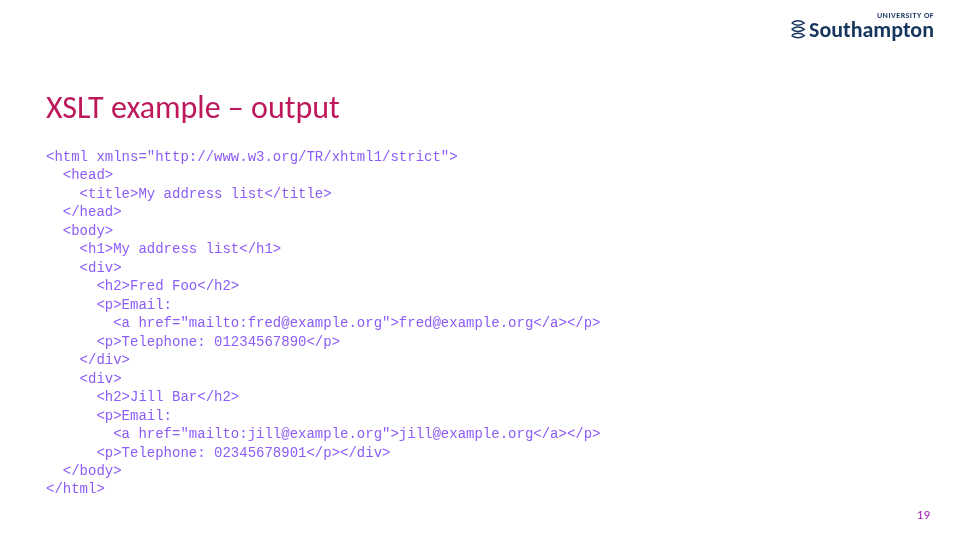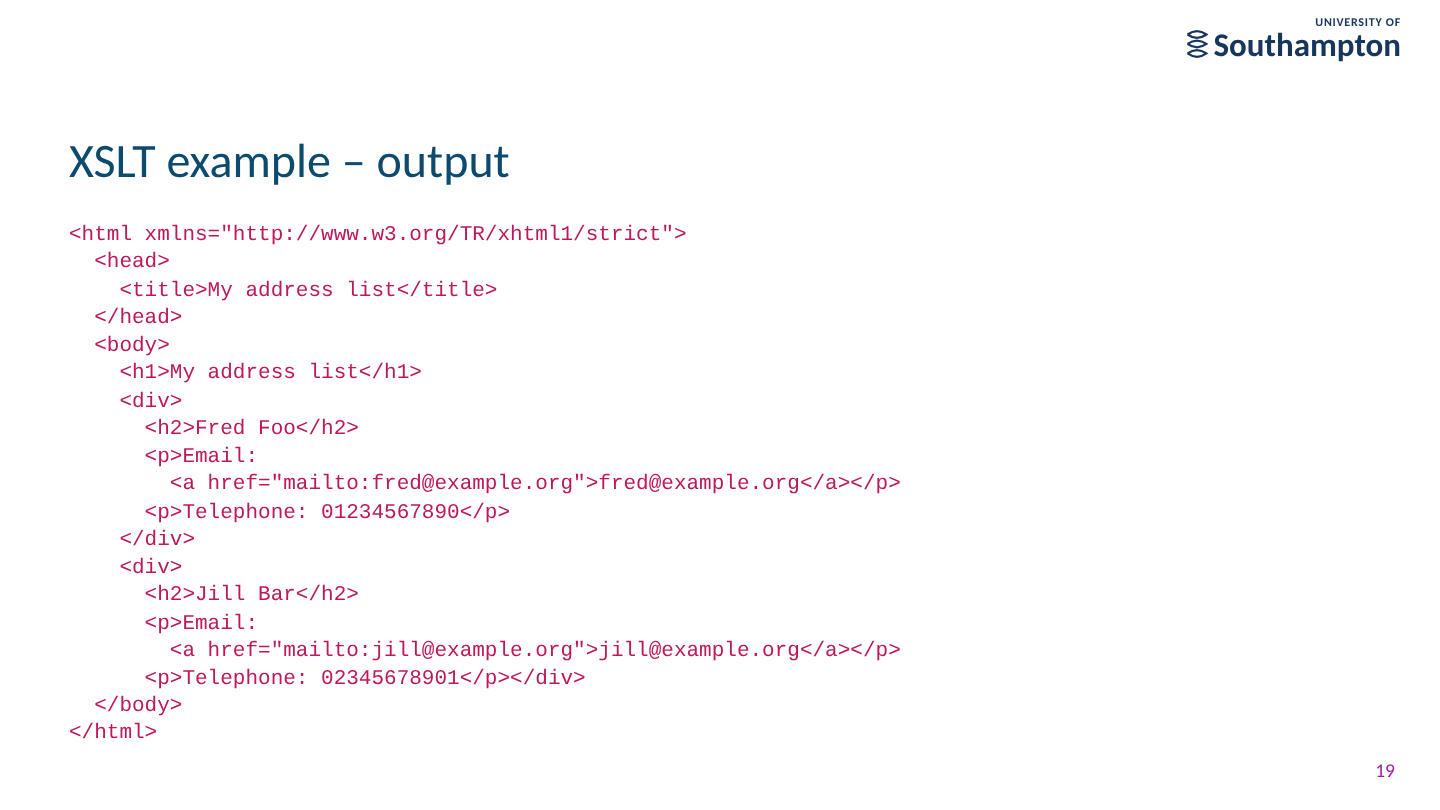--- a/index.html
+++ b/index.html
@@ -3,22 +3,22 @@
 <meta charset="utf-8">
 <style>
   * { margin: 0; padding: 0; box-sizing: border-box; }
   html, body { width: 960px; height: 540px; background: #fff; font-family: Calibri, Arial, sans-serif; color: #000; }
   .slide { position: relative; width: 960px; height: 540px; }
   .logo { position: absolute; top: 10px; right: 26px; text-align: right; }
   .logo-uni { font-size: 8px; letter-spacing: 0.5px; color: #17365d; font-weight: 600; }
   .logo-main { font-size: 22px; font-weight: 700; color: #17365d; line-height: 0.95; display: flex; align-items: flex-start; }
   .logo-knot { display: inline-block; margin-right: 2px; }
   .logo-knot svg { width: 18px; height: 24px; }
-  .title { position: absolute; top: 88px; left: 46px; font-size: 32px; color: #0c4a6e; font-weight: 400; }
-  .code { position: absolute; top: 148px; left: 46px; font-family: "Courier New", monospace; font-size: 14px; line-height: 1.32; white-space: pre; color: #be185d; }
+  .title { position: absolute; top: 88px; left: 46px; font-size: 32px; color: #be185d; font-weight: 400; }
+  .code { position: absolute; top: 148px; left: 46px; font-family: "Courier New", monospace; font-size: 14px; line-height: 1.32; white-space: pre; color: #8b5cf6; }
   .pagenum { position: absolute; bottom: 18px; right: 30px; font-size: 13px; color: #a21caf; }
 </style>
 </head>
 <body>
 
 <div class="slide">
   <div class="logo">
     <div class="logo-uni">UNIVERSITY OF</div>
     <div class="logo-main">
       <span class="logo-knot">

